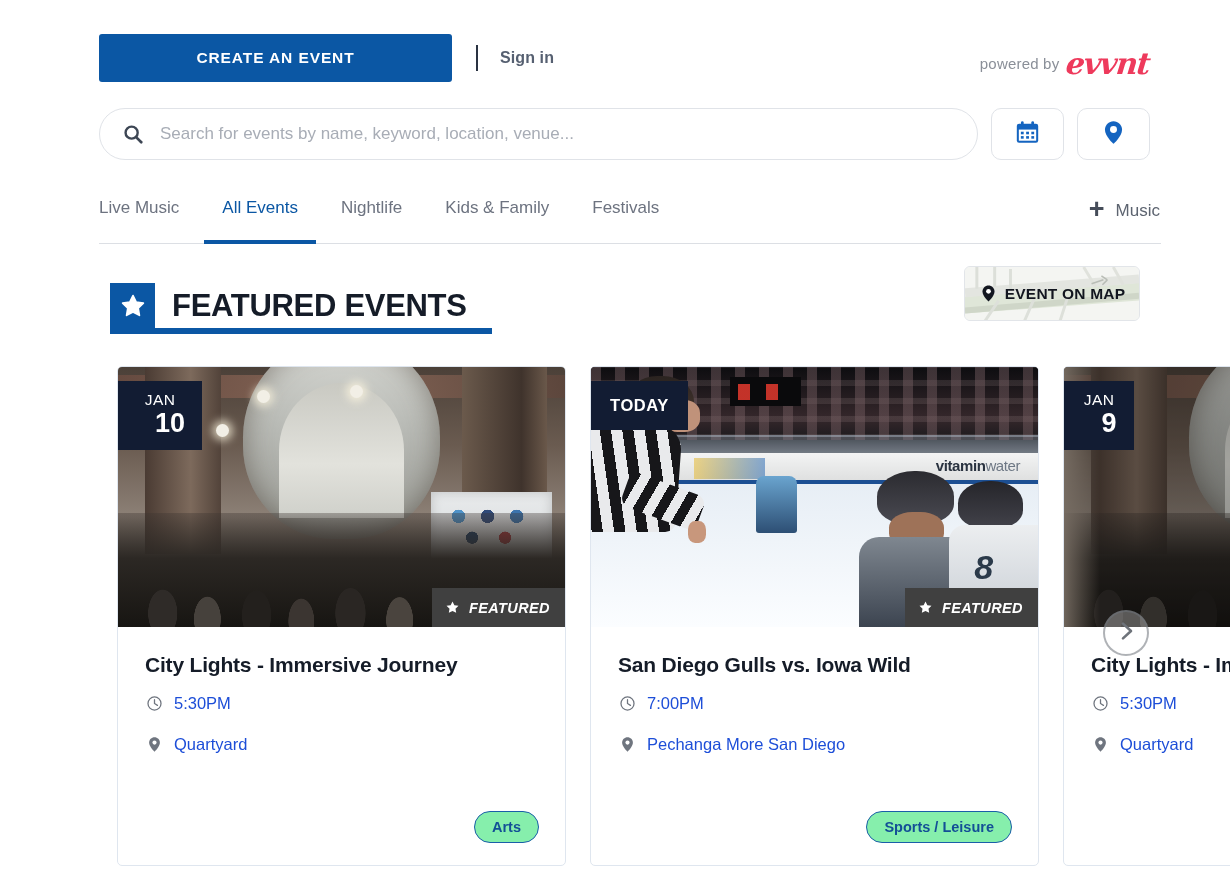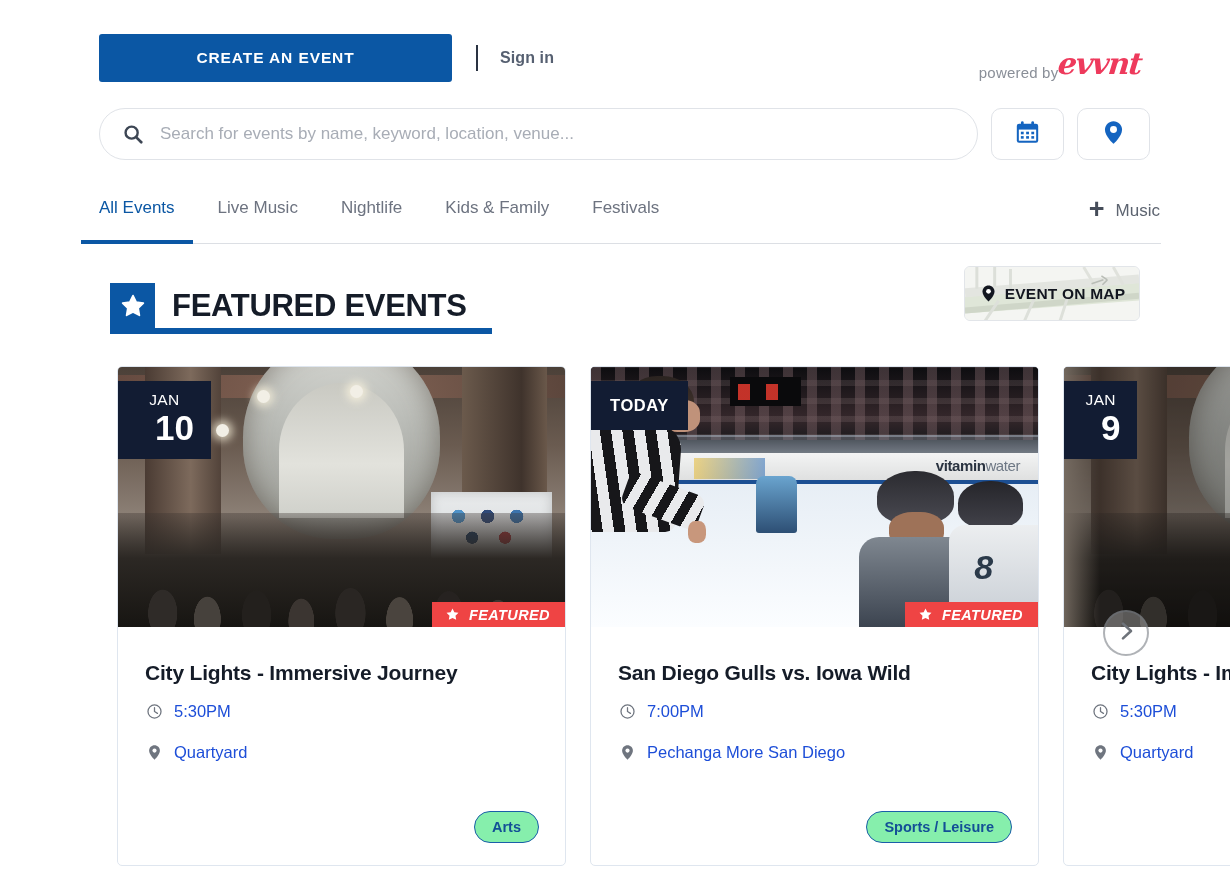--- a/index.html
+++ b/index.html
@@ -37,22 +37,22 @@
     margin-left: 24px; margin-right: 22px;
   }
   .signin {
     font-size: 16px; font-weight: bold;
     color: #566071;
     cursor: pointer;
     letter-spacing: 0.1px;
   }
   .brand {
     position: absolute;
-    right: 8px; top: 12px;
-    display: flex; align-items: flex-end; 
+    right: 0px; top: 12px;
+    display: flex; align-items: center; gap: 7px;
   }
   .brand-pre {
     font-size: 15px; color: #8a8f98;
     letter-spacing: 0.2px;
   }
   .brand-name {
     font-family: "DejaVu Serif", serif;
     font-size: 30px; font-weight: bold; font-style: italic;
     color: #ee3a5c;
     letter-spacing: -1.2px;
@@ -210,45 +210,44 @@
   .date-badge {
     position: absolute; left: 0; top: 14px;
     background: #121c33;
     color: #ffffff;
     padding: 9px 17px 11px 17px;
     min-width: 70px;
     text-align: center;
     z-index: 3;
   }
   .date-badge .m { font-size: 15.5px; letter-spacing: 0.4px; line-height: 1.25; }
-  .date-badge .d { font-size: 35px; font-weight: bold; line-height: 1.1; margin-left: 20px; }
+  .date-badge .d { font-size: 27px; font-weight: bold; line-height: 1.1; margin-left: 20px; }
   .date-badge.today { padding: 14px 19px; }
   .date-badge.today .m { font-size: 16.5px; font-weight: bold; letter-spacing: 0.6px; }
 
   .featured-badge {
     position: absolute; right: 0; bottom: 0;
-    height: 25px;
-    background: #ef4444;
+    height: 39px;
+    background: #404040;
     color: #ffffff;
     display: flex; align-items: center; gap: 9px;
     padding: 0 15px 0 13px;
     z-index: 3;
   }
   .featured-badge span {
     font-size: 14.5px; font-weight: bold; font-style: italic;
     letter-spacing: 0.4px;
   }
 
   .card-body { padding: 26px 27px 0 27px; position: relative; height: 240px; }
   .card-title {
     font-size: 21px; font-weight: bold;
     color: #151c28;
     letter-spacing: -0.2px;
     white-space: nowrap;
-    margin-top: 8px;
   }
   .meta-row {
     display: flex; align-items: center;
     gap: 11px;
     margin-top: 17px;
     color: #1d4ed8;
     font-size: 16.5px;
   }
   .meta-row.loc { margin-top: 22px; }
   .meta-icon { flex: 0 0 18px; display: flex; justify-content: center; }
@@ -531,22 +530,22 @@
           <path d="M12 1.9c-4.2 0-7.6 3.4-7.6 7.6 0 5.7 7.6 12.6 7.6 12.6s7.6-6.9 7.6-12.6c0-4.2-3.4-7.6-7.6-7.6z" fill="#1464c0"></path>
           <circle cx="12" cy="9.3" r="3.1" fill="#ffffff"></circle>
         </svg>
       </span>
     </div>
   </div>
 
   <div class="tabs-wrap">
     <div class="tabs-line"></div>
     <div class="tabs">
+      <div class="tab">Live Music</div>
       <div class="tab active">All Events</div>
-      <div class="tab">Live Music</div>
       <div class="tab">Nightlife</div>
       <div class="tab">Kids &amp; Family</div>
       <div class="tab">Festivals</div>
     </div>
     <div class="more-btn">
       <span class="plus-glyph">+</span>
       <span>Music</span>
     </div>
   </div>
 

